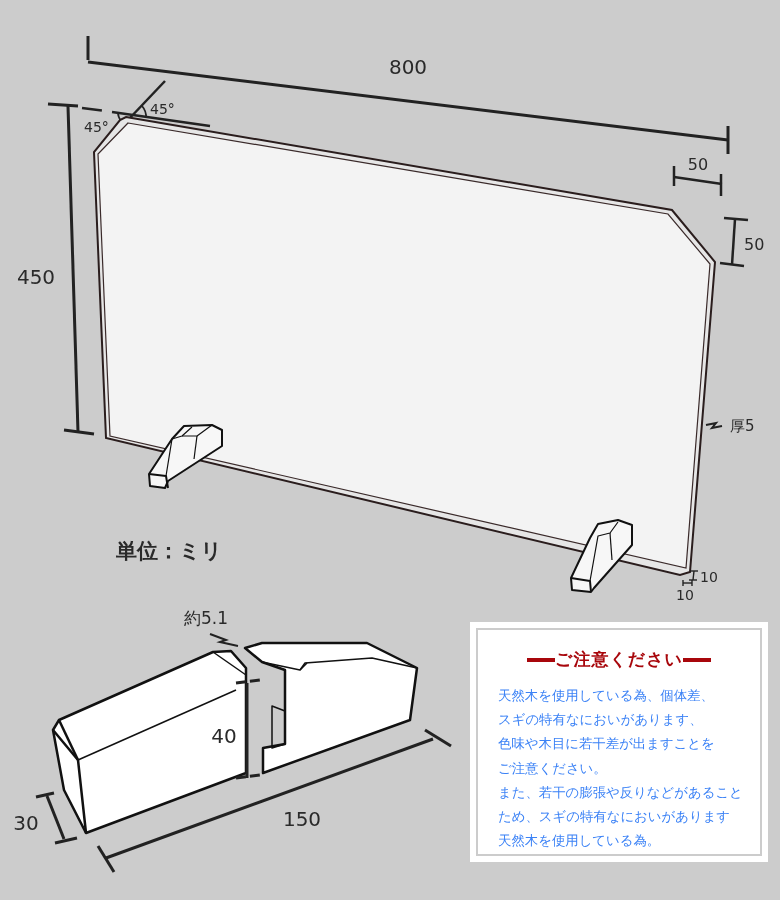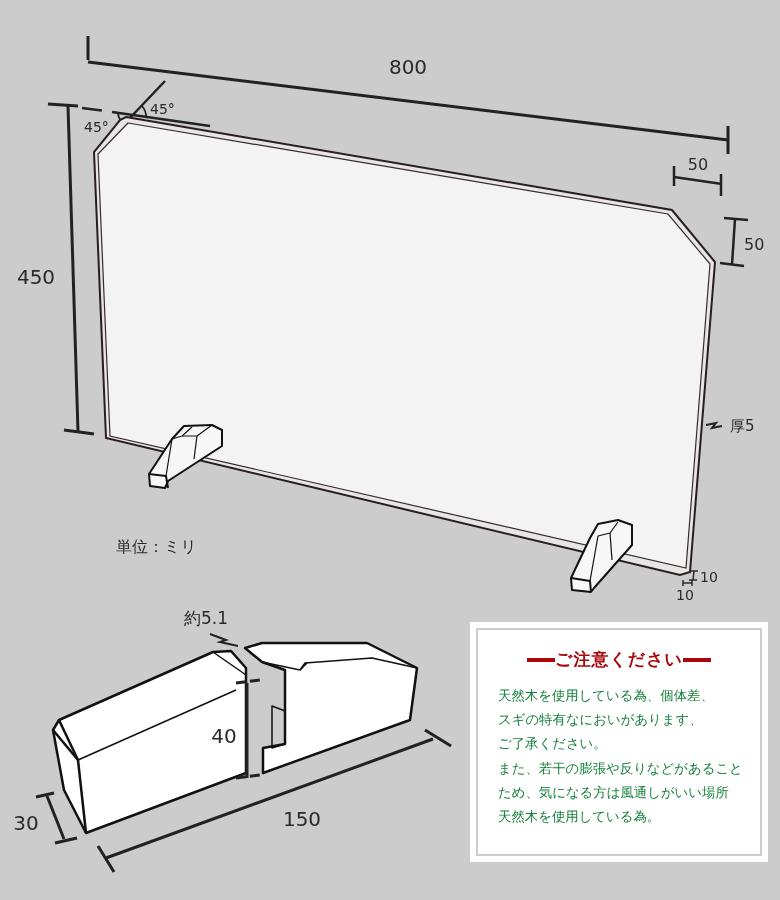--- a/index.html
+++ b/index.html
@@ -20,25 +20,25 @@
       border: 2px solid #cccccc; background: #ffffff; box-sizing: border-box;
     }
     .notice-title {
       position: absolute; left: 0; right: 0; top: 18px;
       display: flex; align-items: center; justify-content: center; 
     }
     .notice-title .bar { width: 28px; height: 4px; background: #a8070c; }
     .notice-title .txt { color: #a8070c; font-weight: bold; font-size: 17px; letter-spacing: 1px; }
     .notice-body {
       position: absolute; left: 20px; top: 54px; right: 8px;
-      font-size: 13.4px; line-height: 24.2px; color: #15803d;
+      font-size: 13.4px; line-height: 24.2px; color: #3b82f6;
       white-space: nowrap;
     }
     .unit-label {
-      position: absolute; left: 116px; top: 537px; font-size: 16px; font-weight: normal; color: #2a2a2a;
+      position: absolute; left: 116px; top: 537px; font-size: 21px; font-weight: bold; color: #2a2a2a;
     }
   </style>
 </head>
 <body>
 
 <svg class="drawing" width="780" height="900" viewBox="0 0 780 900">
 
   <g stroke="#222" stroke-width="3" fill="none">
     <line x1="88" y1="62" x2="728" y2="140"></line>
     <line x1="88" y1="36" x2="88" y2="60"></line>
@@ -161,19 +161,20 @@
 <div class="notice-outer">
   <div class="notice-inner">
     <div class="notice-title">
       <span class="bar"></span>
       <span class="txt">ご注意ください</span>
       <span class="bar"></span>
     </div>
     <div class="notice-body">
       <div>天然木を使用している為、個体差、</div>
       <div>スギの特有なにおいがあります、</div>
-      <div>ご了承ください。</div>
+      <div>色味や木目に若干差が出ますことを</div>
+      <div>ご注意ください。</div>
       <div>また、若干の膨張や反りなどがあること</div>
-      <div>ため、気になる方は風通しがいい場所</div>
+      <div>ため、スギの特有なにおいがあります</div>
       <div>天然木を使用している為。</div>
     </div>
   </div>
 </div>
 
 </body></html>

